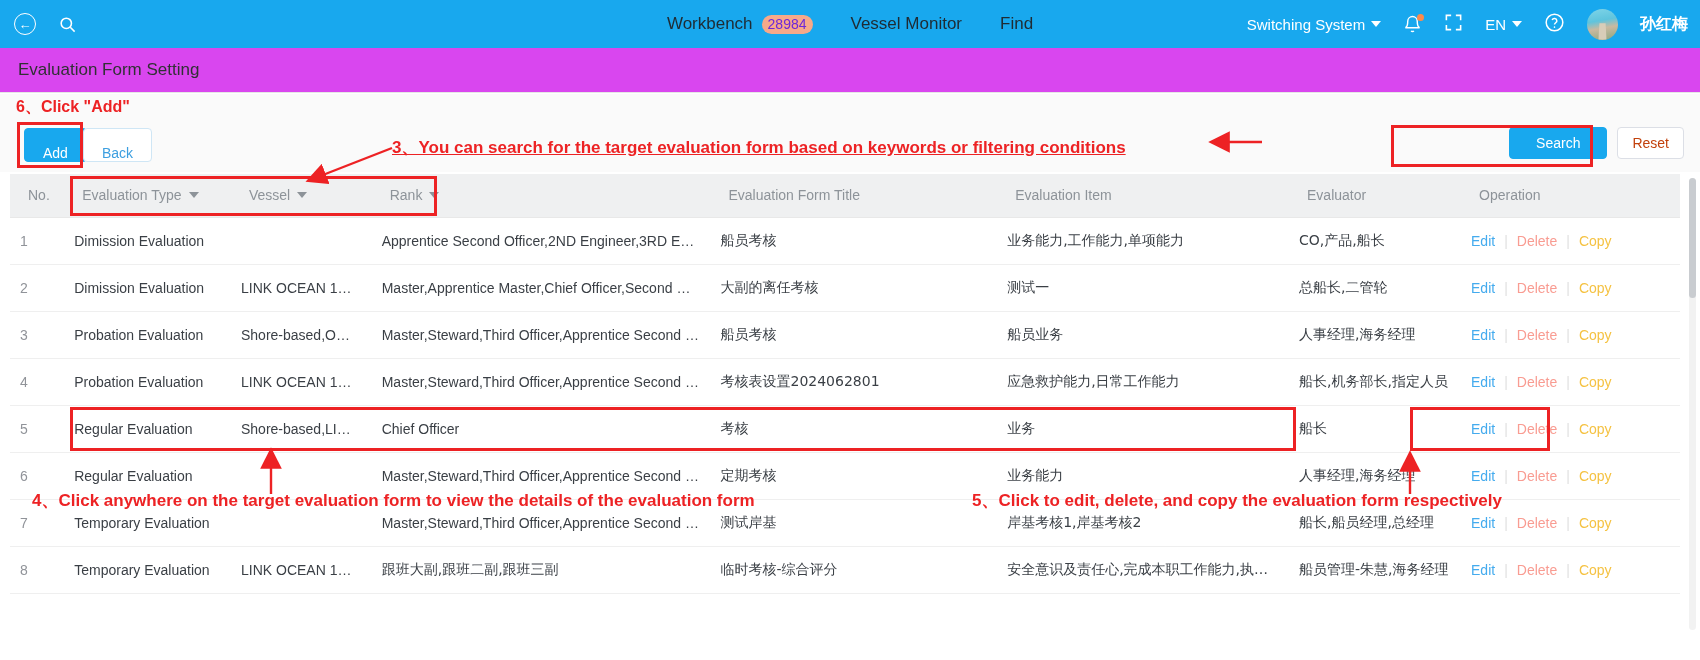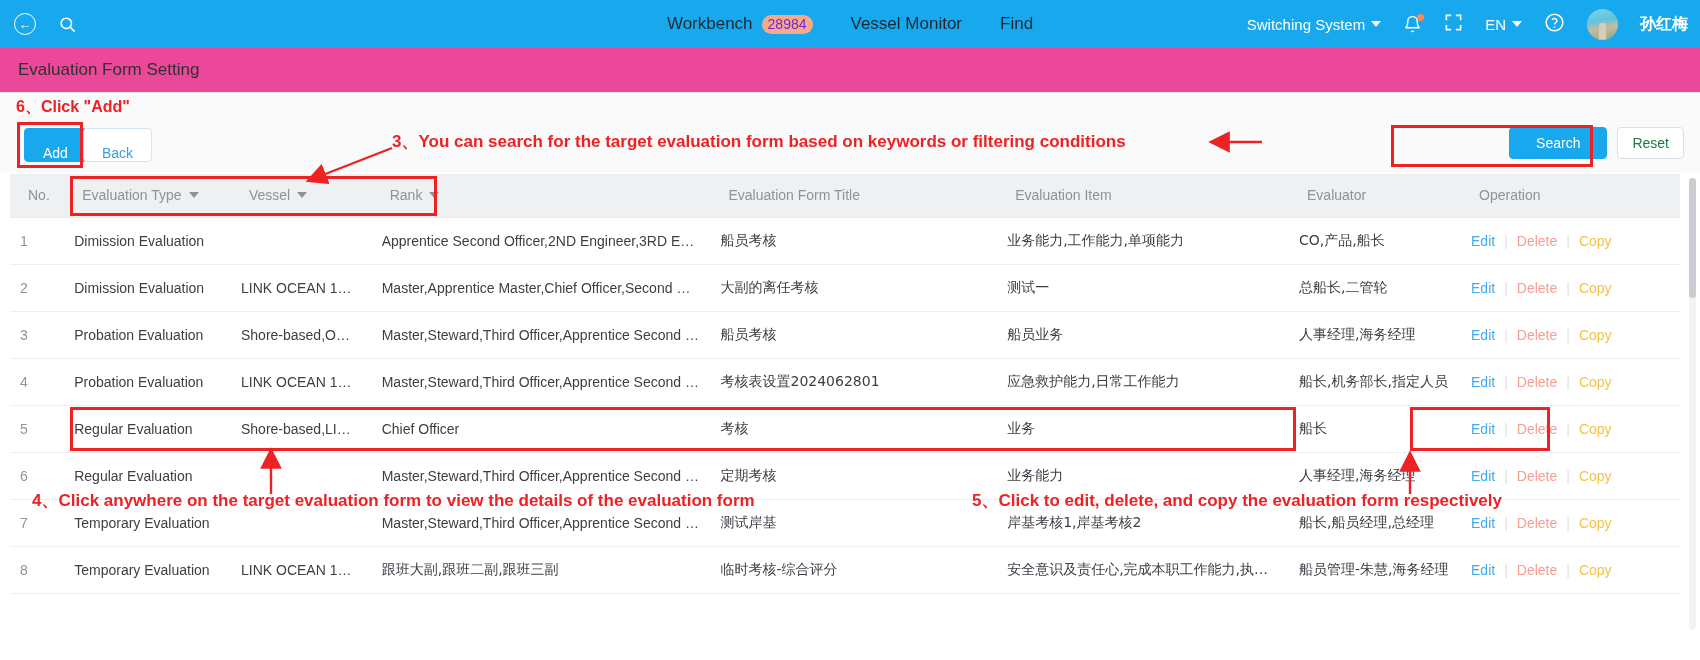--- a/index.html
+++ b/index.html
@@ -56,21 +56,21 @@
   }
   .avatar::after{
     content:""; position:absolute; left:38%; top:45%; width:24%; height:55%;
     background:#d8cdb8; transform: perspective(20px) rotateX(18deg);
   }
   .username { color:#ffffff; font-size:16px; font-weight:bold; white-space:nowrap;}
 
   
   .page-title-bar {
     position:absolute; top:48px; left:0; width:1700px; height:45px;
-    background:#ec4899; border-bottom:1px solid #e6e6e6;
+    background:#d946ef; border-bottom:1px solid #e6e6e6;
     display:flex; align-items:center; padding-left:18px;
   }
   .page-title { font-size:17px; color:#303133; }
 
   
   .toolbar {
     position:absolute; top:94px; left:0; width:1700px; height:78px;
     background:#fafafa;
   }
   .btn {
@@ -86,21 +86,21 @@
   #redbox-add { left:17px; top:122px; width:66px; height:46px; }
 
   .search-area { position:absolute; right:16px; top:127px; display:flex; align-items:center; gap:10px; }
   .kw-input {
     width:196px; height:36px; border:1px solid #dcdfe6; border-radius:4px;
     padding:0 12px; font-size:14px; color:#606266; outline:none;
     font-family:"Liberation Sans", sans-serif;
   }
   .kw-input::placeholder { color:#c0c4cc; }
   .btn-search { background:#18A8EE; color:#fff; border:1px solid #18A8EE; height:32px; padding:0 26px; border-radius:4px; font-size:14px; line-height:30px; }
-  .btn-reset { background:#fff; color:#15803d; border:1px solid #dcdfe6; height:32px; padding:0 14px; border-radius:4px; font-size:14px; line-height:30px; }
+  .btn-reset { background:#fff; color:#c2410c; border:1px solid #dcdfe6; height:32px; padding:0 14px; border-radius:4px; font-size:14px; line-height:30px; }
   #redbox-kw { right:107px; top:125px; width:202px; height:42px; }
 
   
   .table-wrap { position:absolute; top:174px; left:10px; width:1680px; }
   table { width:1670px; border-collapse:collapse; table-layout:fixed; }
   thead th {
     background:#eff0f1; color:#8d9399; font-weight:normal;
     font-size:14px; text-align:left; height:43px; padding:0 18px;
     border-bottom:1px solid #e8e8e8;
   }
@@ -133,21 +133,21 @@
     background:#f2f2f2; border-radius:4px;
   }
   .scroll-thumb { position:absolute; top:0; left:0; width:7px; height:120px; background:#c9ccd0; border-radius:4px; }
 
   
   .anno {
     position:absolute; color:#ED2224;
     font-size:17px; font-weight:bold; white-space:nowrap;
   }
   #anno6 { left:16px; top:97px; font-size:16px; }
-  #anno3 { left:392px; top:130px; }
+  #anno3 { left:392px; top:136px;text-decoration:underline; }
   #anno4 { left:32px; top:489px; }
   #anno5 { left:972px; top:489px; }
 
   .ann-svg { position:absolute; left:0; top:0; width:1700px; height:660px; pointer-events:none; }
 
   #redbox-hdr { left:70px; top:176px; width:367px; height:40px; }
   #redbox-row5 { left:70px; top:407px; width:1226px; height:44px; }
   #redbox-row5op { left:1410px; top:407px; width:140px; height:44px; }
 </style>
 </head>

